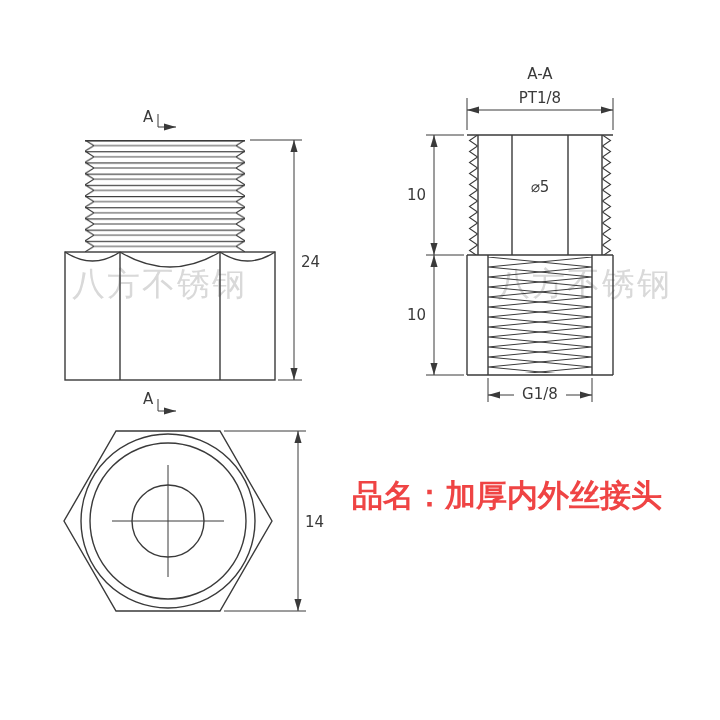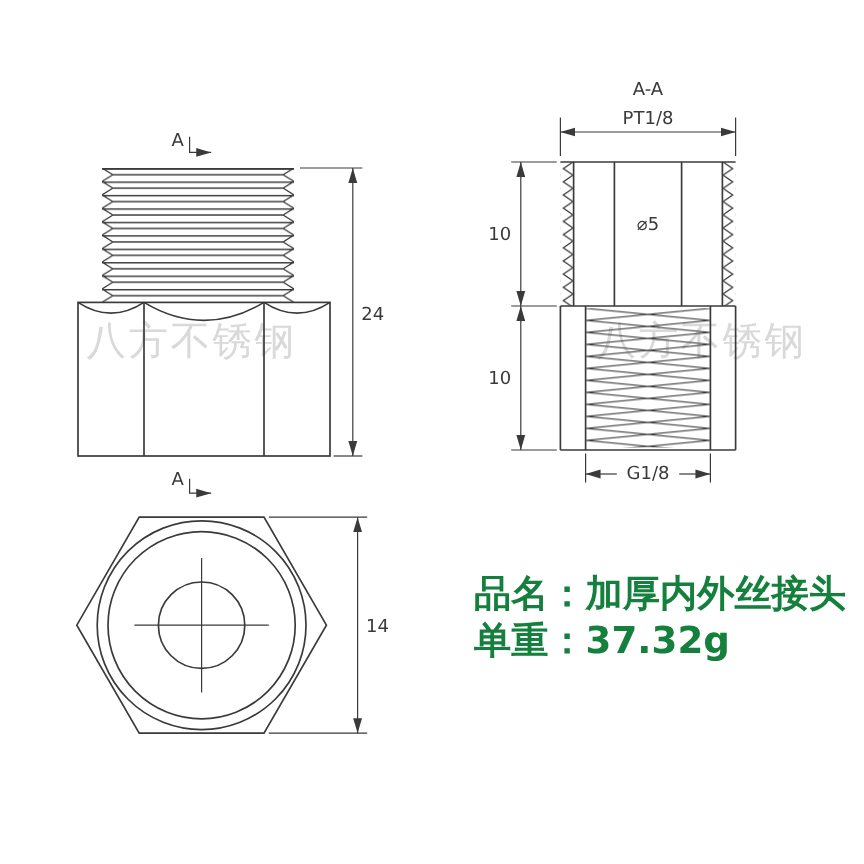--- a/index.html
+++ b/index.html
@@ -6,24 +6,23 @@
   body{
     width:720px;height:720px;position:relative;background:#ffffff;
     font-family:"DejaVu Sans", sans-serif;overflow:hidden;
   }
   svg.canvas{position:absolute;top:0;left:0;}
   .ol{stroke:#3a3a3a;stroke-width:1.4;fill:none;stroke-linejoin:miter;stroke-linecap:butt;}
   .dim{stroke:#3a3a3a;stroke-width:1;fill:none;}
   .dimtext{font-size:15px;fill:#3a3a3a;font-family:"DejaVu Sans",sans-serif;}
   .wm{font-size:33px;fill:#d9d9d9;letter-spacing:2px;font-family:"DejaVu Sans",sans-serif;}
   .specs{
-    position:absolute;left:352px;top:476px;color:#15803d;
+    position:absolute;left:352px;top:476px;color:#ef4444;
     font-weight:bold;font-size:31px;line-height:39px;white-space:nowrap;
     font-family:"DejaVu Sans", sans-serif;
-    margin-left:43px;
   }
 </style>
 </head>
 <body>
 
 <svg class="canvas" width="720" height="720" viewBox="0 0 720 720">
   <defs>
     <marker id="arr" viewBox="0 0 12 8" refX="11.5" refY="4" markerWidth="13" markerHeight="9" orient="auto-start-reverse">
       <path d="M0,0.6 L11.5,4 L0,7.4 Z" fill="#3a3a3a"></path>
     </marker>
@@ -131,14 +130,13 @@
       <line x1="224" y1="431" x2="306" y2="431" class="dim"></line>
       <line x1="224" y1="611" x2="306" y2="611" class="dim"></line>
       <line x1="298" y1="431" x2="298" y2="611" class="dim" marker-start="url(#arr)" marker-end="url(#arr)"></line>
       <text x="305" y="527" class="dimtext">14</text>
     </g>
   </g>
 </svg>
 
 <div class="specs">
   <div><span>品名：</span><span>加厚内外丝接头</span></div>
-  <div><span>单重：</span><span>37.32g</span></div>
 </div>
 
 </body></html>

